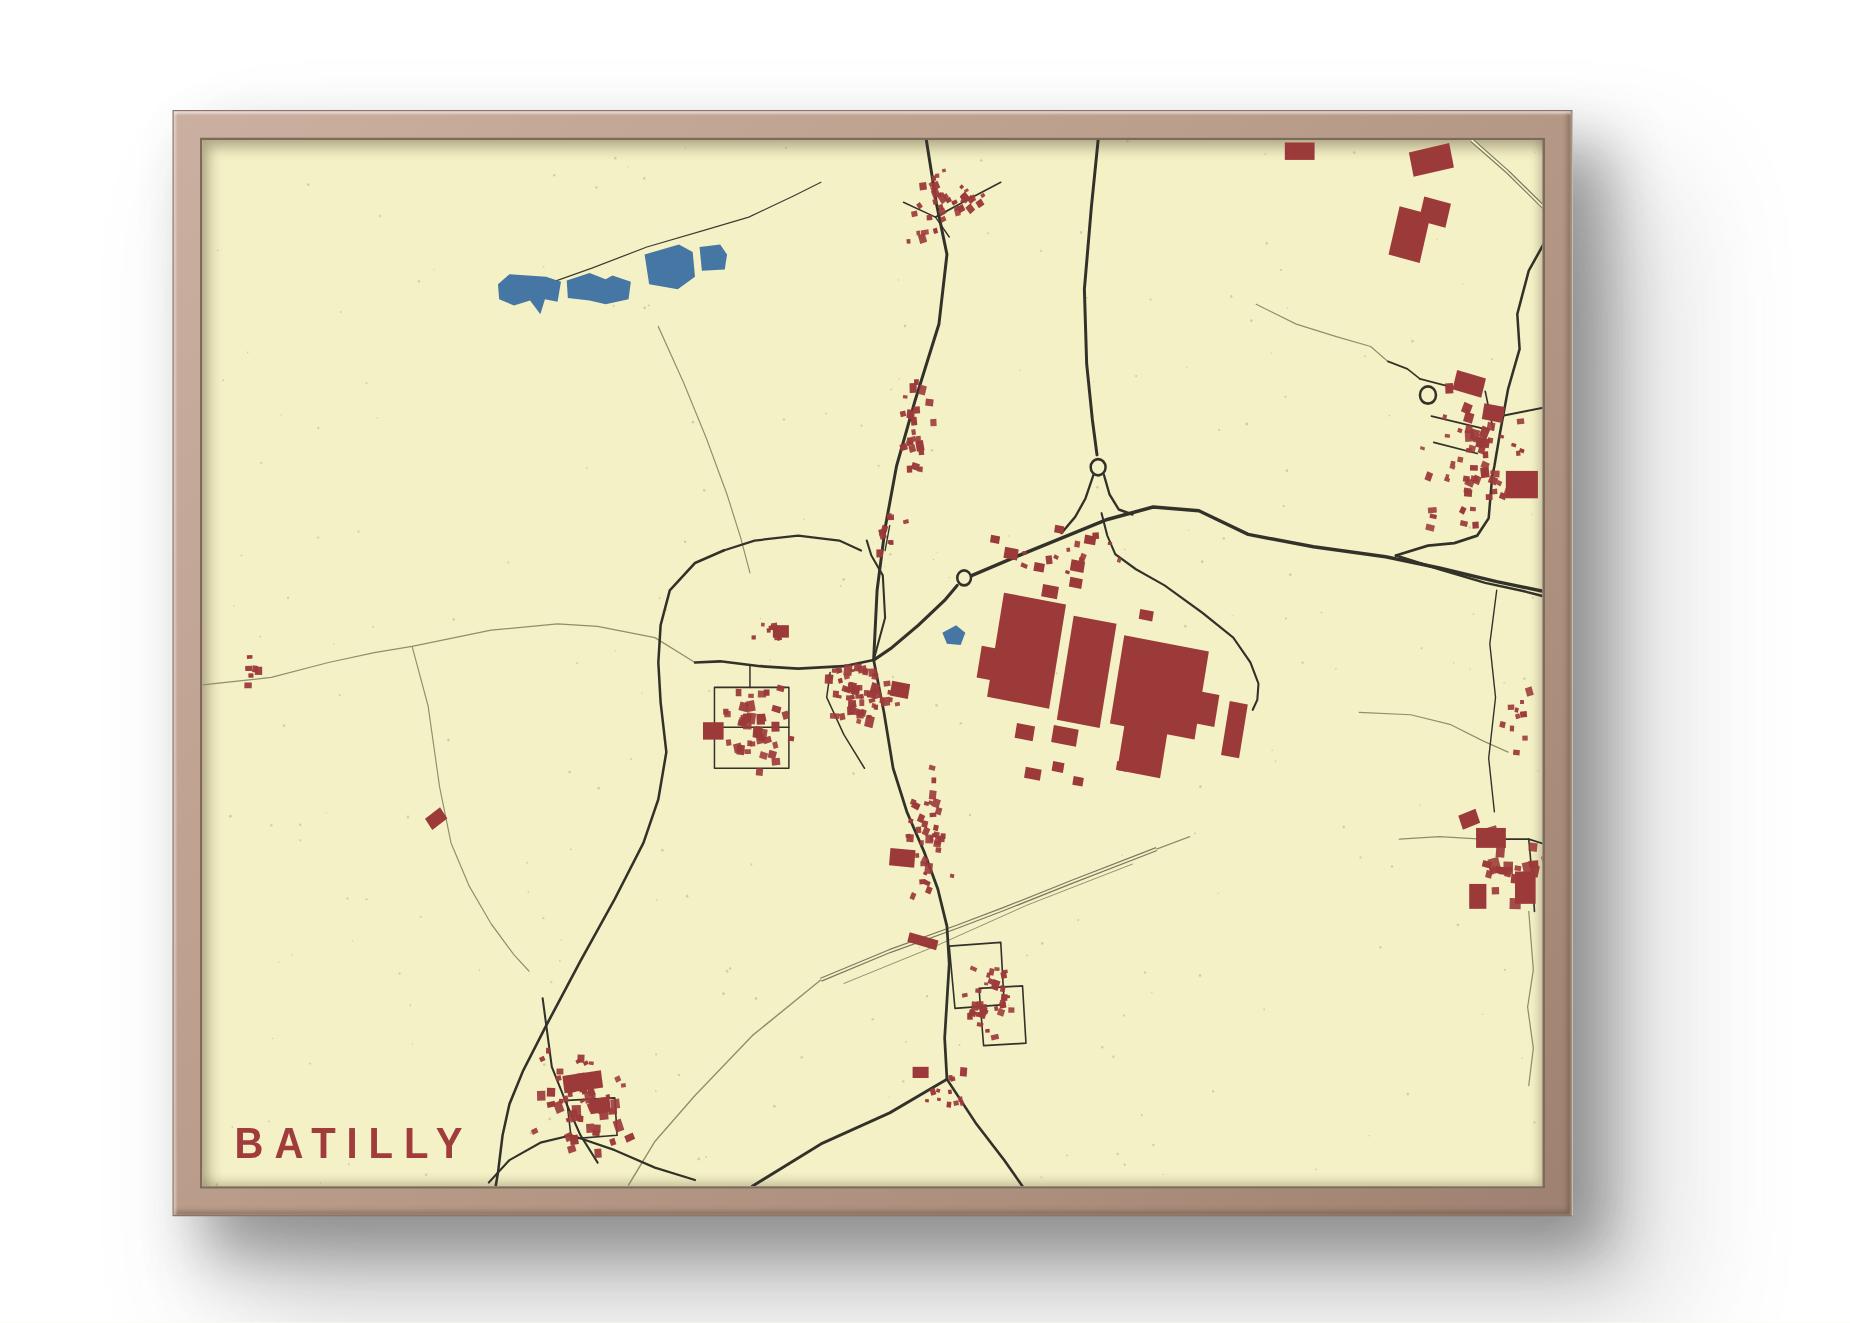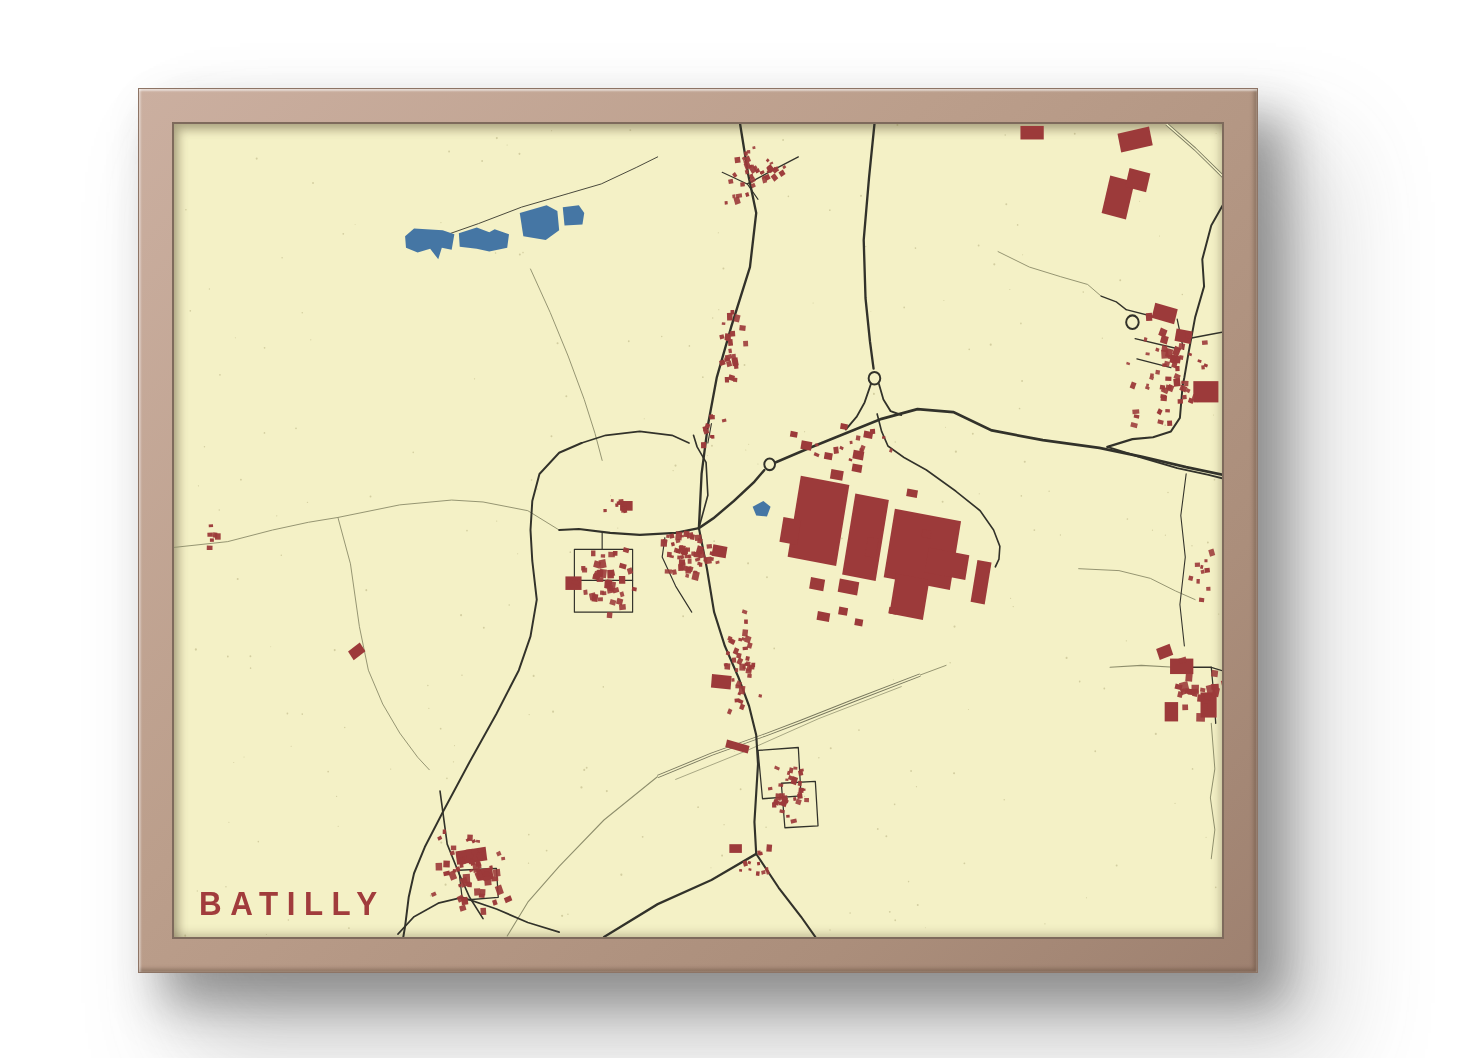--- a/index.html
+++ b/index.html
@@ -1,20 +1,20 @@
 <!DOCTYPE html>
 <html><head>
 <meta charset="utf-8">
 <style>
   html,body{margin:0;padding:0;background:#ffffff;width:1480px;height:1058px;overflow:hidden;
     font-family:"Liberation Sans",sans-serif;}
   .page{position:relative;width:1480px;height:1058px;background:#ffffff;}
   .frame{
     position:absolute;left:138px;top:88px;width:1120px;height:885px;box-sizing:border-box;
-    padding:33px;
+    padding:21px;
     background:linear-gradient(135deg,#cbafa0 0%,#bb9e8b 40%,#ab8e7b 75%,#a1English846f 100%);
     background:linear-gradient(135deg,#cbafa0 0%,#bb9e8b 40%,#ab8e7b 78%,#9f english8270 100%);
     background:linear-gradient(135deg,#cbafa0 0%,#bb9e8b 40%,#ab8e7b 78%,#9e8170 100%);
     border:1px solid #8d7465;
     box-shadow: inset 0 2px 2px rgba(255,255,255,.55),
                 inset 2px 0 2px rgba(255,255,255,.35),
                 inset -3px -3px 4px rgba(60,40,25,.35),
                 26px 30px 46px 2px rgba(35,35,35,.42),
                 60px 72px 95px 14px rgba(80,80,80,.22);
   }

